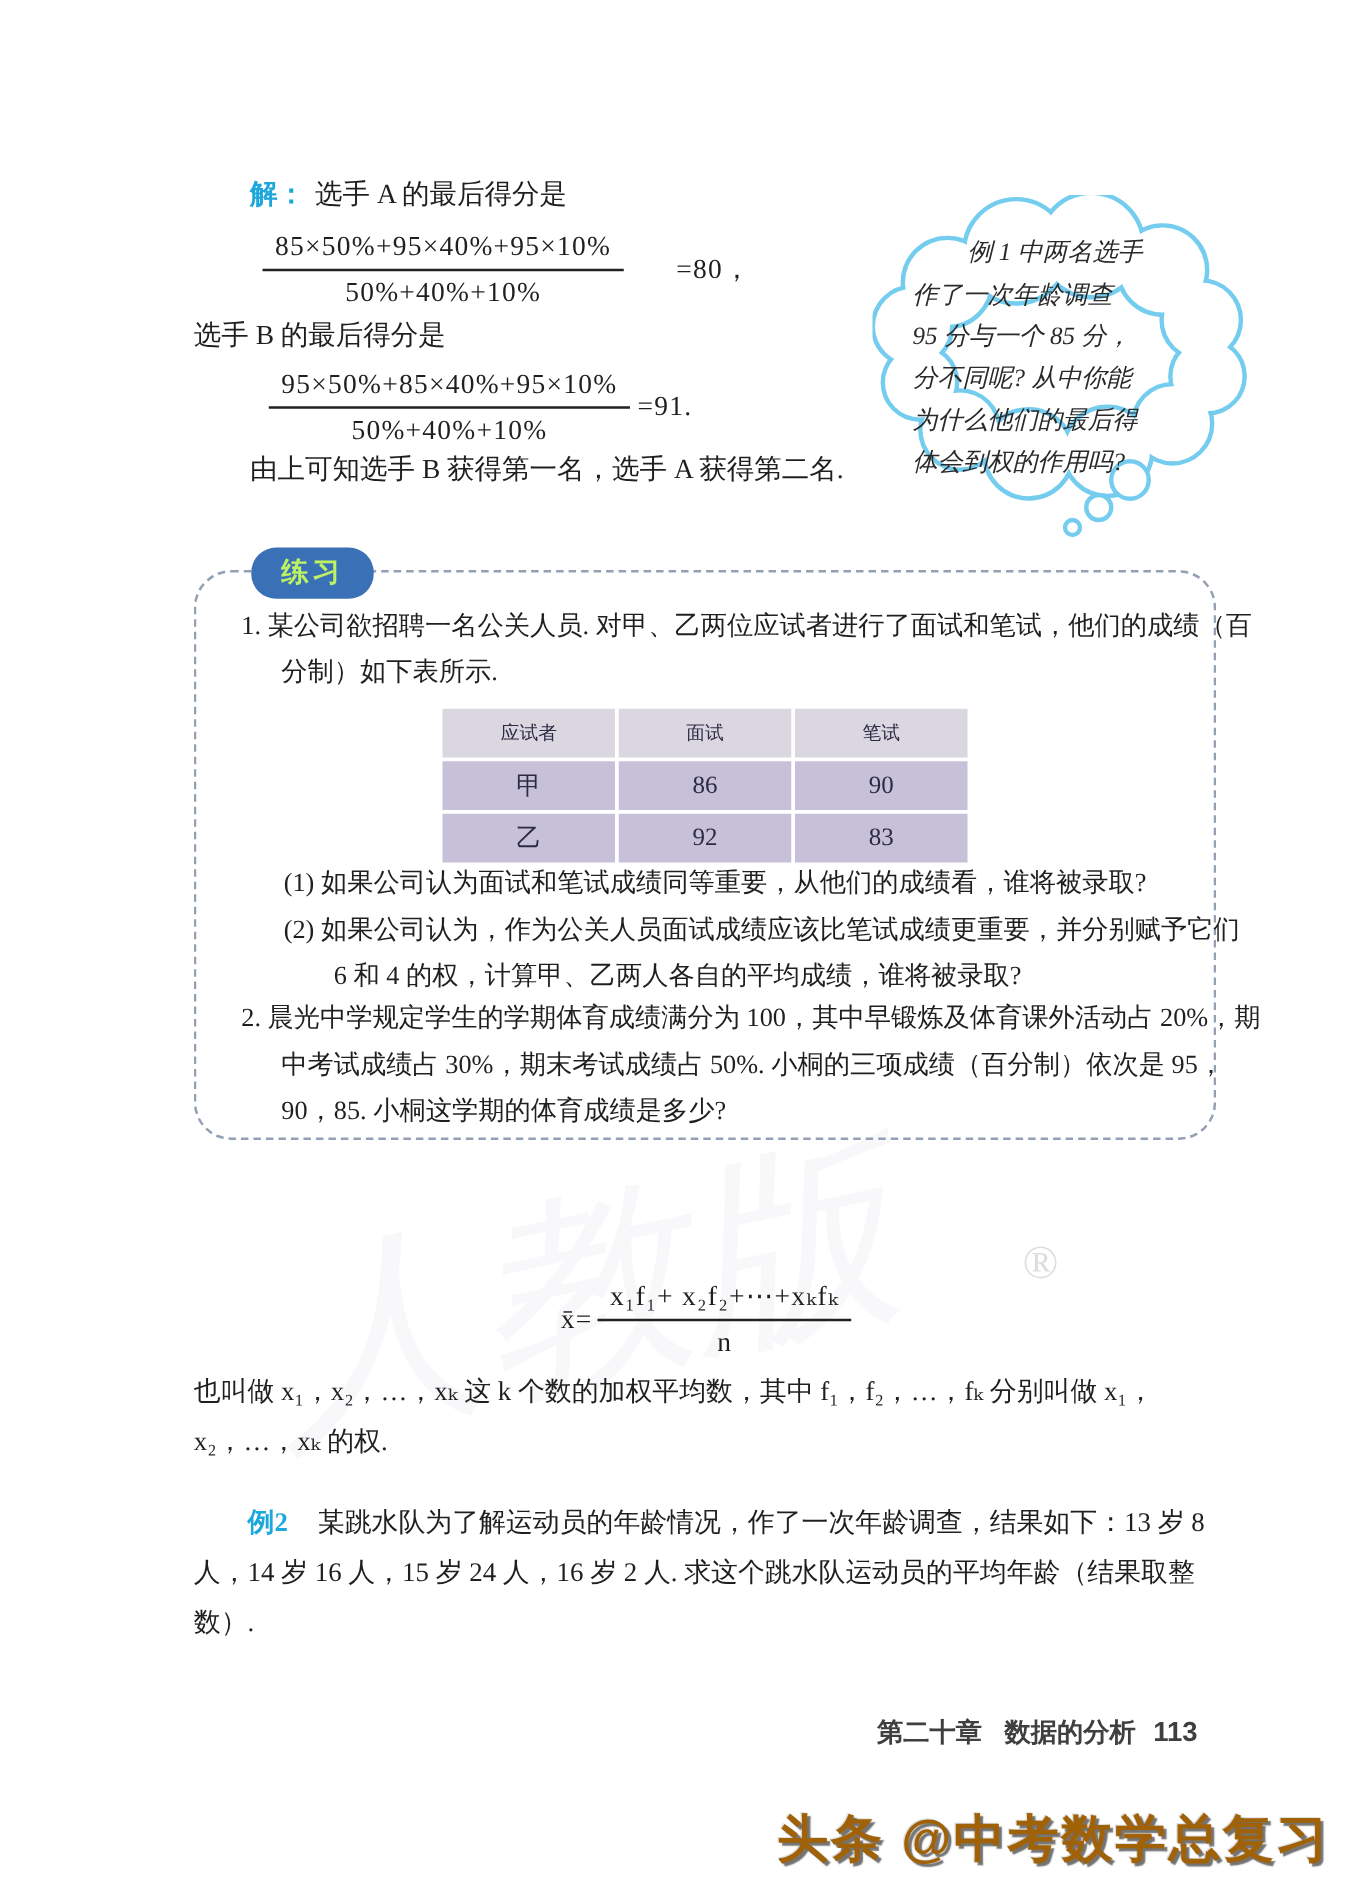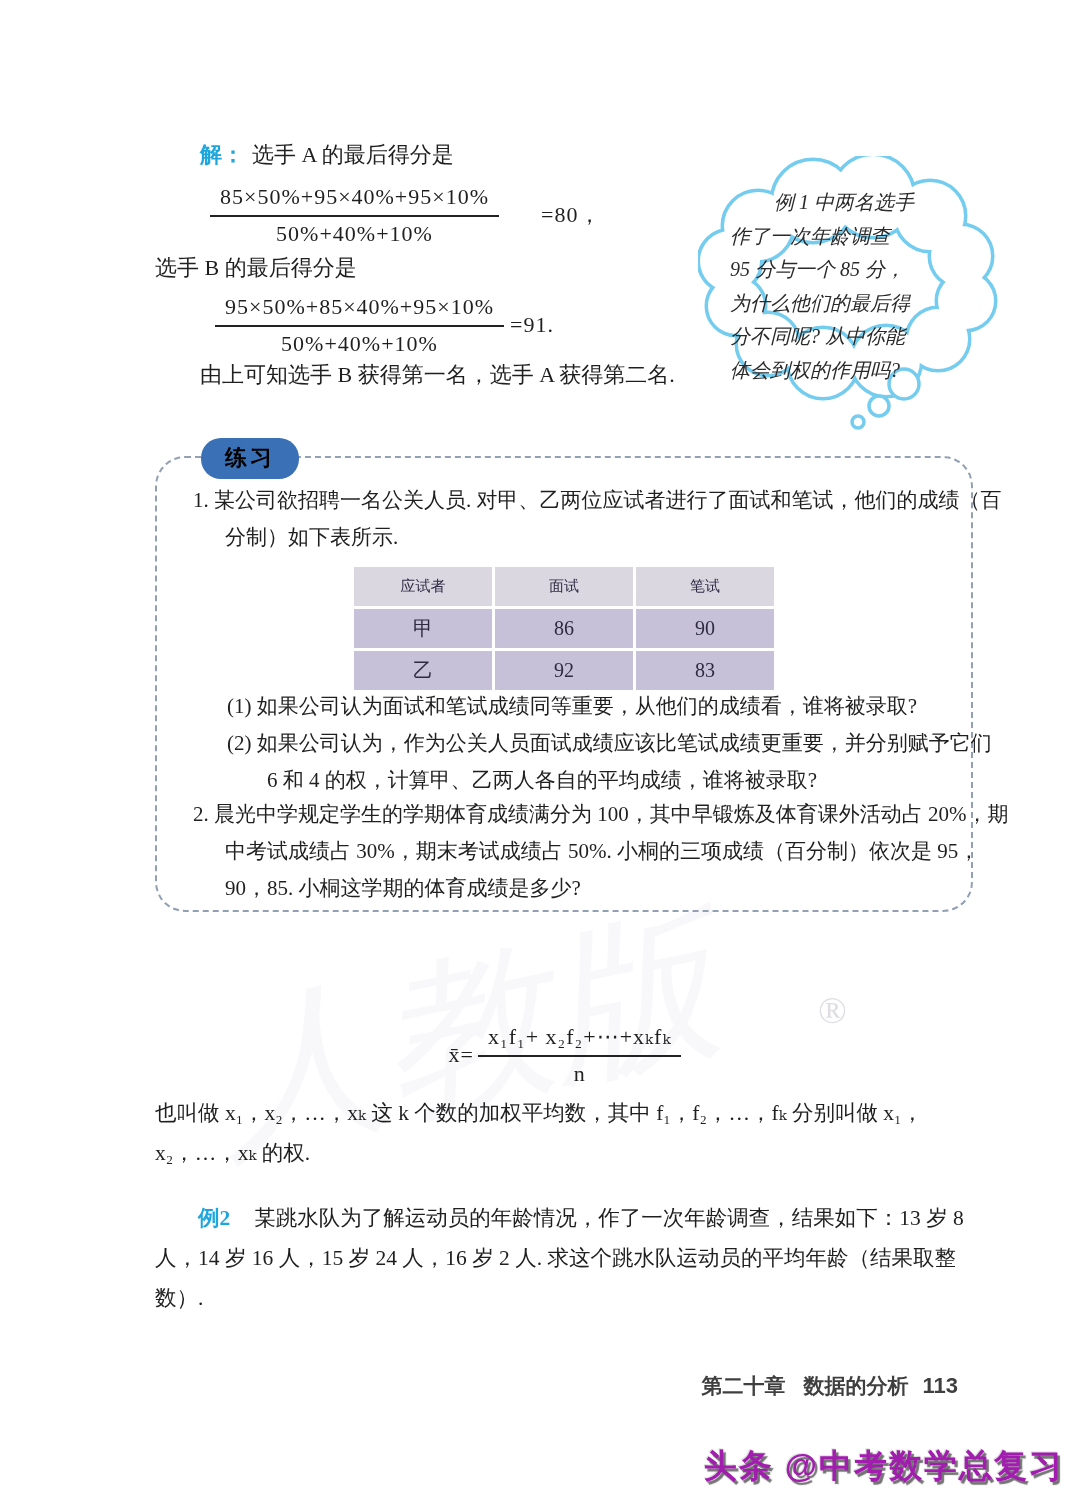--- a/index.html
+++ b/index.html
@@ -23,21 +23,21 @@
   
   .bubble-svg{position:absolute;left:698px;top:156px;z-index:1;}
   .bubble-text{position:absolute;left:730px;top:186px;width:248px;z-index:2;
                font-size:20px;line-height:33.5px;font-style:italic;color:#2a2a2a;}
   .bubble-text .bl{white-space:nowrap;}
   .bubble-text .bl.first{text-indent:2.2em;}
 
   
   .practice-box{position:absolute;left:155px;top:456px;width:814px;height:452px;
                 border:2px dashed #93a0b4;border-radius:30px;z-index:1;}
-  .practice-badge{position:absolute;left:44px;top:-20px;background:#3a70b6;color:#000000;
+  .practice-badge{position:absolute;left:44px;top:-20px;background:#3a70b6;color:#bef264;
                   font-family:"Liberation Sans","DejaVu Sans",sans-serif;
                   font-size:22px;font-weight:bold;letter-spacing:3px;
                   padding:5px 24px 6px;border-radius:20px;}
   .prob{position:absolute;font-size:21px;line-height:37px;padding-left:32px;text-indent:-32px;}
   .subq{position:absolute;font-size:21px;line-height:37px;padding-left:40px;text-indent:-40px;}
 
   
   .score-table{position:absolute;left:194px;top:106px;border-collapse:separate;border-spacing:3px;}
   .score-table th{width:136px;height:37px;background:#dad7e1;font-size:15px;font-weight:normal;
                   text-align:center;color:#2e2a44;}
@@ -52,21 +52,21 @@
   .formula-row .lhs{margin-right:4px;letter-spacing:1px;}
   .example-label{color:#1ea7dd;font-weight:bold;margin-right:24px;}
 
   
   .footer{position:absolute;right:122px;top:1372px;font-family:"Liberation Sans","DejaVu Sans",sans-serif;
           font-size:21px;font-weight:bold;color:#3f3f3f;z-index:1;}
   .footer .gap{display:inline-block;width:18px;}
   .footer .pnum{margin-left:14px;font-size:22px;}
   .press-mark{position:absolute;right:16px;top:1444px;z-index:1;
               font-family:"Liberation Sans","DejaVu Sans",sans-serif;
-              font-size:33px;font-weight:bold;color:#a21caf;letter-spacing:2px;
+              font-size:41px;font-weight:bold;color:#a16207;letter-spacing:2px;
               text-shadow:2.5px 2.5px 1px rgba(90,90,90,0.85), -1px -1px 0 rgba(200,200,200,0.6);}
 </style>
 </head>
 <body>
 
 <div class="page">
 
   <div class="bg-mark">人教版</div>
   <div class="bg-reg">®</div>
 
@@ -130,22 +130,22 @@
     <g stroke="#74ccee" stroke-width="3.5" fill="#ffffff">
       <circle cx="206" cy="228" r="15"></circle>
       <circle cx="181" cy="250" r="10"></circle>
       <circle cx="160" cy="266" r="6"></circle>
     </g>
   </svg>
   <div class="bubble-text">
     <div class="bl first">例 1 中两名选手</div>
     <div class="bl">作了一次年龄调查</div>
     <div class="bl">95 分与一个 85 分，</div>
+    <div class="bl">分不同呢? 从中你能</div>
     <div class="bl">为什么他们的最后得</div>
-    <div class="bl">分不同呢? 从中你能</div>
     <div class="bl">体会到权的作用吗?</div>
   </div>
 
   <div class="practice-box">
     <div class="practice-badge">练习</div>
 
     <div class="prob" style="left:36px;top:24px;width:780px;">
       <span>1. 某公司欲招聘一名公关人员. 对甲、乙两位应试者进行了面试和笔试，他们的成绩（百分制）如下表所示.</span>
     </div>
 

